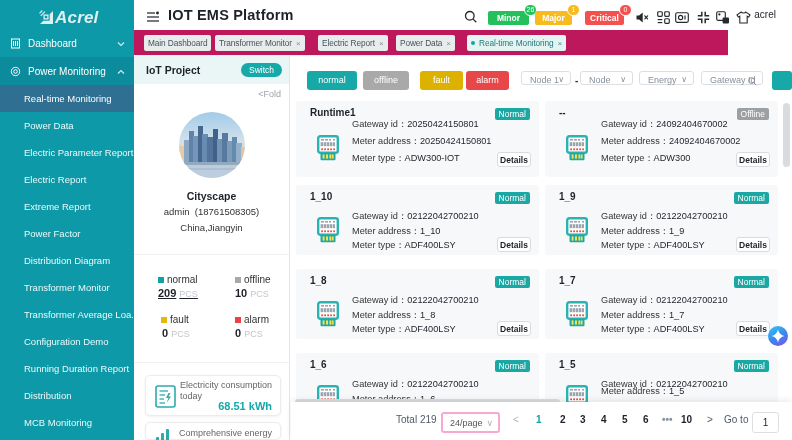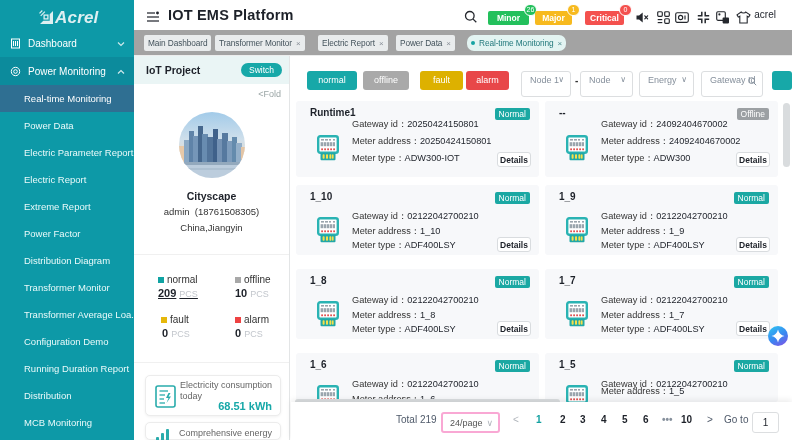--- a/index.html
+++ b/index.html
@@ -18,21 +18,21 @@
 
   
   #header { left:134px; top:0; width:658px; height:30px; background:#fff; }
   #htitle { left:34px; top:7px; font-size:14.5px; font-weight:bold; color:#1d2129; letter-spacing:0.2px; }
   .hicon { position:absolute; top:8px; }
   .badge { position:absolute; top:11px; height:14px; border-radius:2px; color:#fff; font-size:8.5px; font-weight:bold; text-align:center; line-height:14px; }
   .bub { position:absolute; top:-7px; right:-8px; min-width:13px; height:12px; padding:0 1px; border-radius:6.5px; border:1px solid #fff; color:#fff; font-size:7px; line-height:10px; text-align:center; font-weight:normal; }
   #acreluser { right:16px; top:9px; font-size:10px; color:#333; }
 
   
-  #tabbar { left:134px; top:30px; width:658px; height:26px; background:#a3a3a3; border-bottom:1px solid #eceded; }
+  #tabbar { left:134px; top:30px; width:594px; height:26px; background:#be185d; border-bottom:1px solid #eceded; }
   .tab { position:absolute; top:5px; height:16px; background:#e9eced; border-radius:2px; font-size:8.3px; color:#44535c; line-height:16px; padding:0 4px; white-space:nowrap; letter-spacing:-0.1px; }
   .tab .x { color:#8a9099; margin-left:4px; font-size:8px; }
   .tabactive { background:#e3f4f2; color:#23797c; }
   .tabactive .dot { display:inline-block; width:4px; height:4px; border-radius:2px; background:#16a3a3; margin-right:4px; vertical-align:1px; }
   .tabactive .x { color:#4f8d8f; }
 
   
   #panel2 { left:134px; top:56px; width:156px; height:384px; background:#fff; border-right:1px solid #e3e5e6; }
   #p2head { left:0; top:0; width:155px; height:28px; background:#eaf5f5; }
   #p2title { left:12px; top:8px; font-size:10.5px; font-weight:bold; color:#1d2129; }
@@ -46,21 +46,21 @@
   .statval { position:absolute; font-size:11px; color:#1d2129; font-weight:bold; white-space:nowrap; }
   .statval .pcs { font-size:9px; color:#c2c6cc; font-weight:normal; margin-left:3px; }
   #statline2 { left:0px; top:306px; width:155px; border-top:1px solid #f0f0f0; }
   .ecard { position:absolute; left:11px; width:136px; background:#fff; border:1px solid #ececec; border-radius:5px; box-shadow:0 1px 3px rgba(0,0,0,0.06); }
   .ecard .txt { position:absolute; right:8px; top:4px; text-align:left; font-size:9px; color:#666; line-height:10.5px; }
   .ecard .val { position:absolute; right:8px; bottom:3px; font-size:11px; font-weight:bold; color:#17a8a8;margin-left:32px; }
 
   
   #main { left:291px; top:56px; width:501px; height:384px; background:#fff; }
   .fbtn { position:absolute; top:15px; height:19px; border-radius:3px; color:#fff; font-size:9px; text-align:center; line-height:19px; }
-  .selbox { position:absolute; top:15px; height:26px; border:1px solid #dcdee0; border-radius:3px; background:#fff; font-size:9px; color:#86909c; line-height:16px; padding-left:8px; }
+  .selbox { position:absolute; top:15px; height:14px; border:1px solid #dcdee0; border-radius:3px; background:#fff; font-size:9px; color:#86909c; line-height:16px; padding-left:8px; }
   .selbox .arr { position:absolute; right:6px; top:0px; color:#86909c; font-size:8px; }
   .card { position:absolute; background:#f7f8fa; border-radius:3px; }
   .ctitle { position:absolute; left:14px; top:6px; font-size:10px; font-weight:bold; color:#1d2129; }
   .cbadge { position:absolute; right:9px; top:7px; height:12px; border-radius:2px; color:#fff; font-size:8.5px; line-height:12px; padding:0 4px; }
   .cline { position:absolute; left:56px; font-size:9.2px; color:#333; white-space:nowrap; }
   .cline b { font-weight:normal; color:#1d2129; }
   .cdetails { position:absolute; height:15px; width:34px; background:#fff; border:1px solid #d9dcdf; border-radius:3px; font-size:8.5px; font-weight:bold; color:#1d2129; text-align:center; line-height:14px; }
   .micon { position:absolute; left:21px; }
 
   
@@ -201,21 +201,21 @@
       </svg>
     </div>
     <div class="abs" id="acreluser" style="color:#1d2129;">acrel</div>
   </div>
 
   <div class="abs" id="tabbar">
     <div class="tab" style="left:10px;">Main Dashboard</div>
     <div class="tab" style="left:81px;">Transformer Monitor<span class="x">×</span></div>
     <div class="tab" style="left:184px;">Electric Report<span class="x">×</span></div>
     <div class="tab" style="left:262px;">Power Data<span class="x">×</span></div>
-    <div class="tab tabactive" style="left:333px;border-radius:7px;"><span class="dot"></span>Real-time Monitoring<span class="x">×</span></div>
+    <div class="tab tabactive" style="left:333px;"><span class="dot"></span>Real-time Monitoring<span class="x">×</span></div>
   </div>
 
   <div class="abs" id="panel2">
     <div class="abs" id="p2head">
       <div class="abs" id="p2title">IoT Project</div>
       <div id="switchbtn">Switch</div>
     </div>
     <div id="fold">&lt;Fold</div>
     <div class="abs" id="avatar">
       <svg width="66" height="66" viewBox="0 0 66 66">

